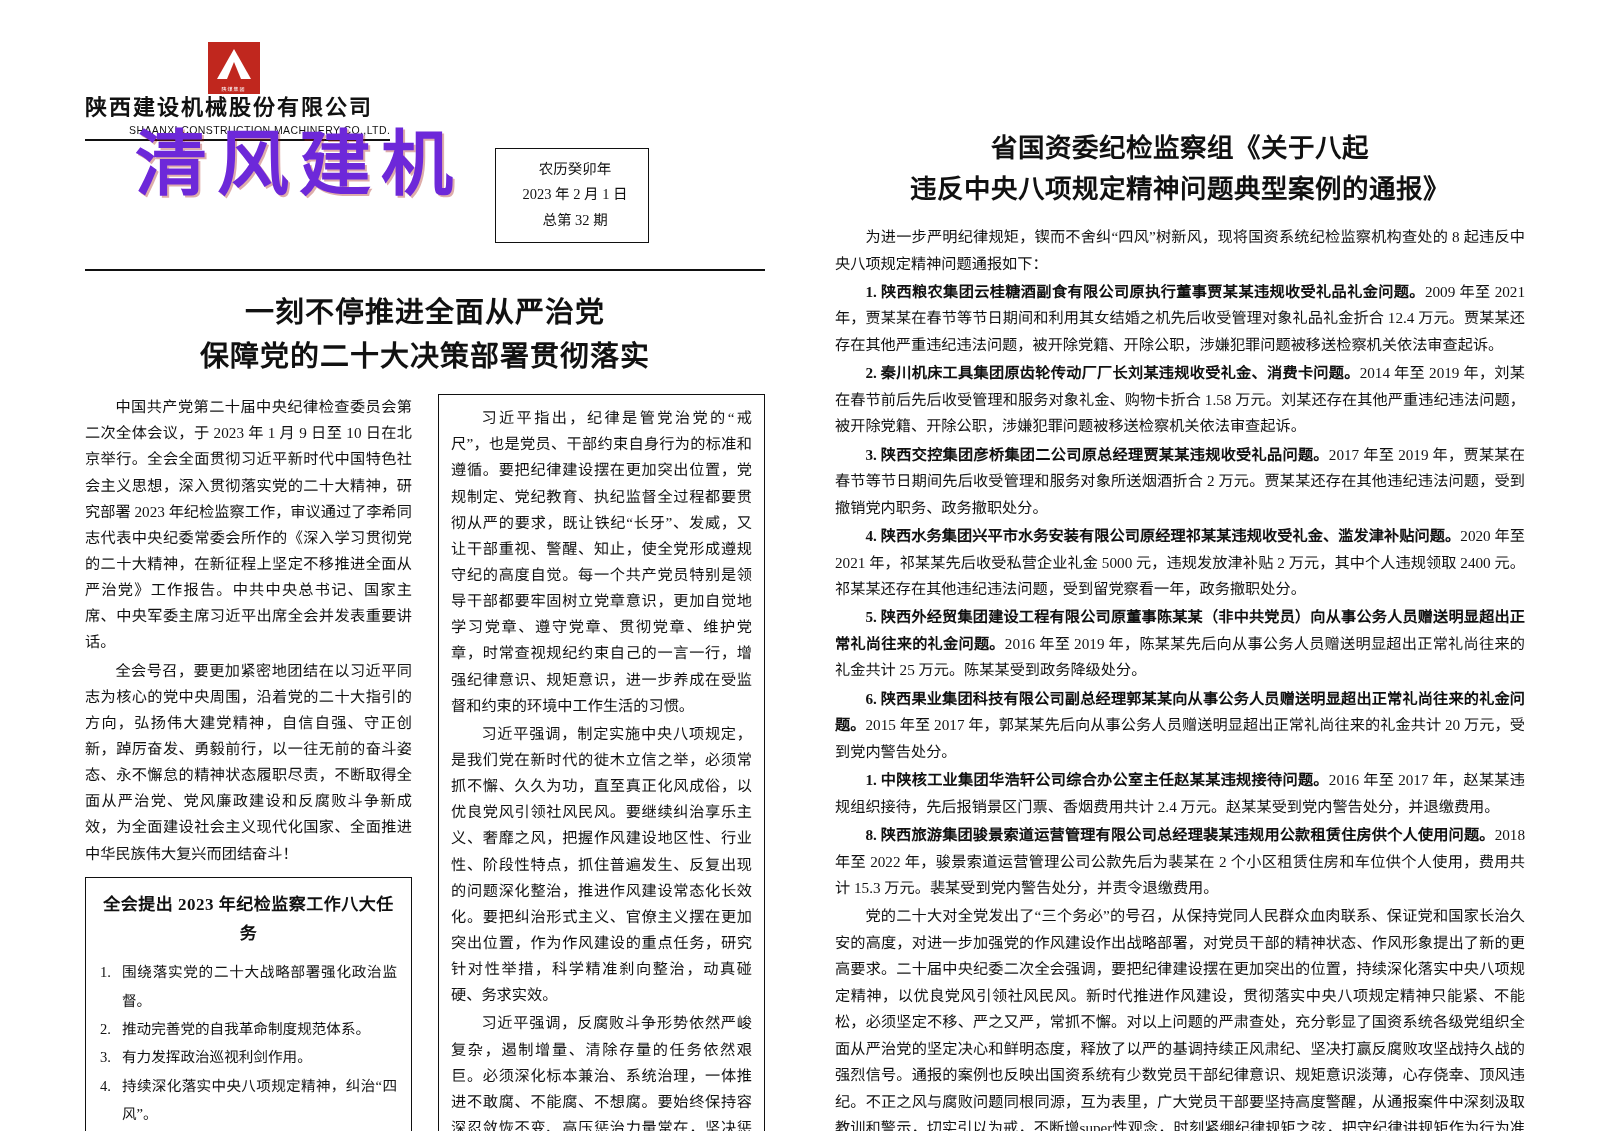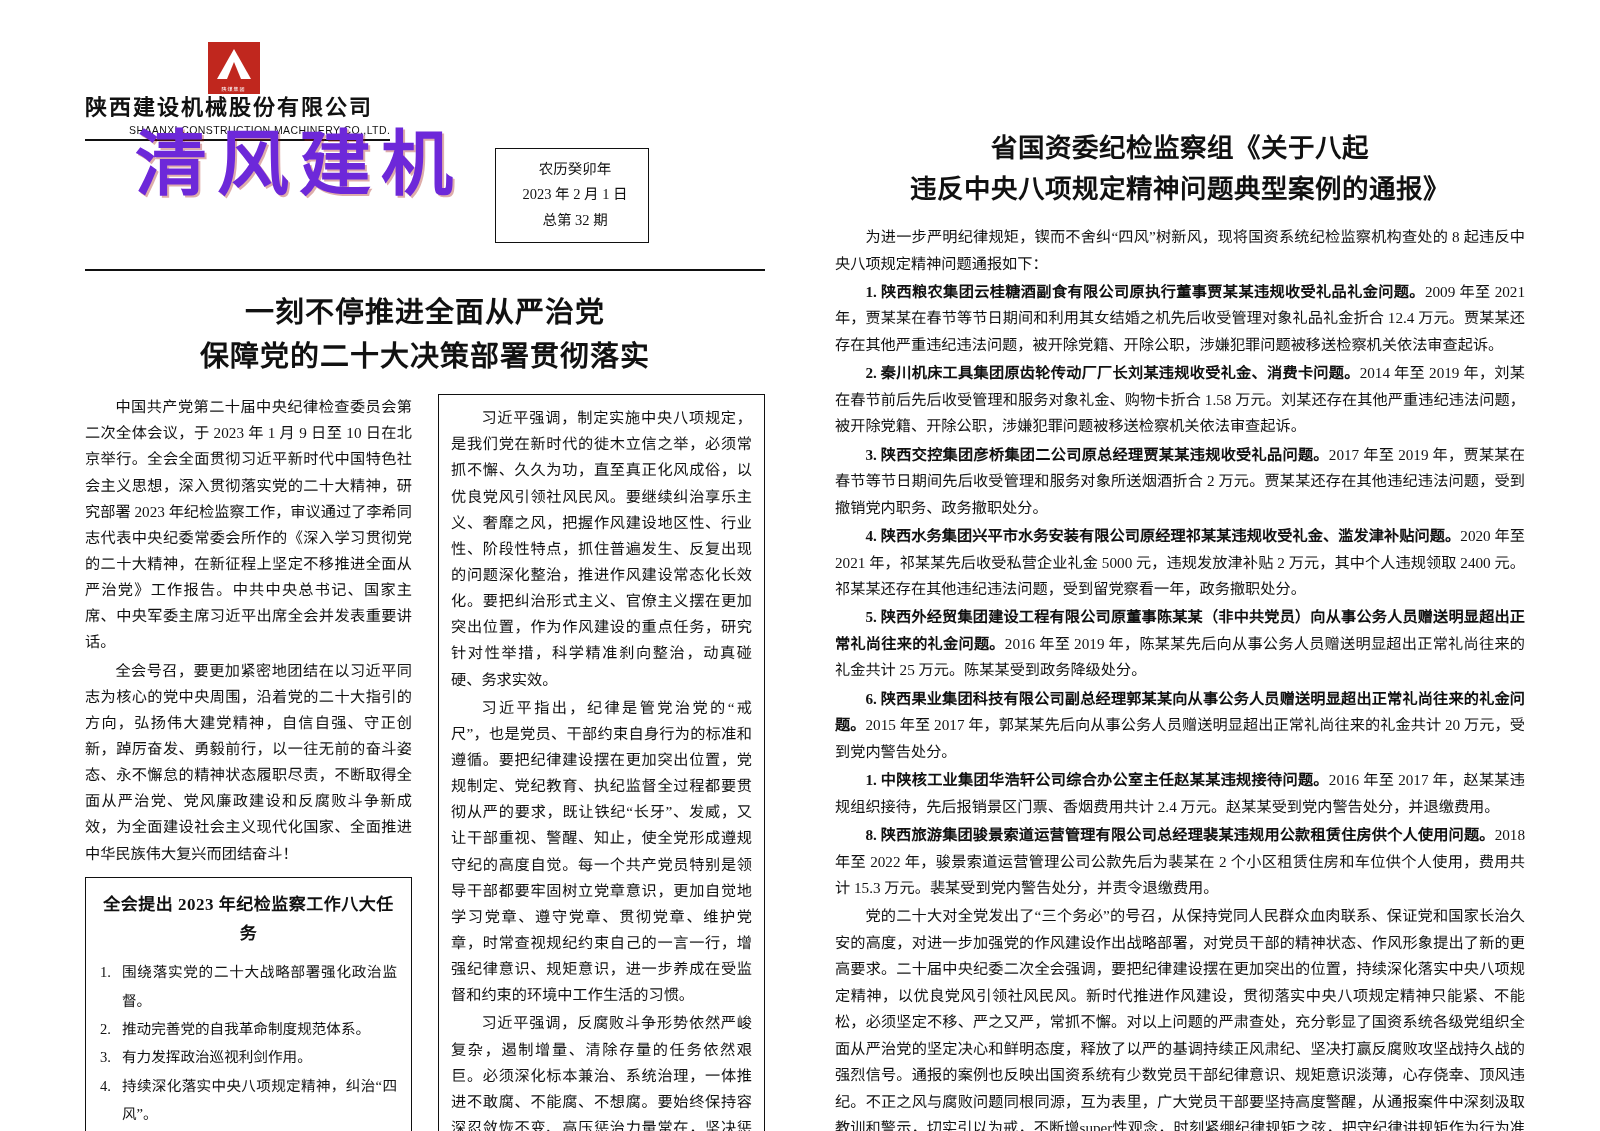--- a/index.html
+++ b/index.html
@@ -292,22 +292,22 @@
             <div class="task-item">
               <span class="task-num">5.</span>
               <span class="task-text">全面加强党的纪律建设。</span>
             </div>
 
           </div>
         </div>
       </div>
 
       <div class="col bordered-col">
+        <p>习近平指出，纪律是管党治党的“戒尺”，也是党员、干部约束自身行为的标准和遵循。要把纪律建设摆在更加突出位置，党规制定、党纪教育、执纪监督全过程都要贯彻从严的要求，既让铁纪“长牙”、发威，又让干部重视、警醒、知止，使全党形成遵规守纪的高度自觉。每一个共产党员特别是领导干部都要牢固树立党章意识，更加自觉地学习党章、遵守党章、贯彻党章、维护党章，时常查视规纪约束自己的一言一行，增强纪律意识、规矩意识，进一步养成在受监督和约束的环境中工作生活的习惯。</p>
         <p>习近平强调，制定实施中央八项规定，是我们党在新时代的徙木立信之举，必须常抓不懈、久久为功，直至真正化风成俗，以优良党风引领社风民风。要继续纠治享乐主义、奢靡之风，把握作风建设地区性、行业性、阶段性特点，抓住普遍发生、反复出现的问题深化整治，推进作风建设常态化长效化。要把纠治形式主义、官僚主义摆在更加突出位置，作为作风建设的重点任务，研究针对性举措，科学精准刹向整治，动真碰硬、务求实效。</p>
-        <p>习近平指出，纪律是管党治党的“戒尺”，也是党员、干部约束自身行为的标准和遵循。要把纪律建设摆在更加突出位置，党规制定、党纪教育、执纪监督全过程都要贯彻从严的要求，既让铁纪“长牙”、发威，又让干部重视、警醒、知止，使全党形成遵规守纪的高度自觉。每一个共产党员特别是领导干部都要牢固树立党章意识，更加自觉地学习党章、遵守党章、贯彻党章、维护党章，时常查视规纪约束自己的一言一行，增强纪律意识、规矩意识，进一步养成在受监督和约束的环境中工作生活的习惯。</p>
         <p>习近平强调，反腐败斗争形势依然严峻复杂，遏制增量、清除存量的任务依然艰巨。必须深化标本兼治、系统治理，一体推进不敢腐、不能腐、不想腐。要始终保持容深忍敛恢不变、高压惩治力量常在，坚决惩治不收敛不收手、胆大妄为者，坚决查处政治问题和经济问题交织的腐败，坚决防止领导干部成为利益集团和权势围猎的代言人、代理人。</p>
 
       </div>
 
     </div>
   </div>
 
   <div class="v-divider"></div>
 
   <div class="right-col">

